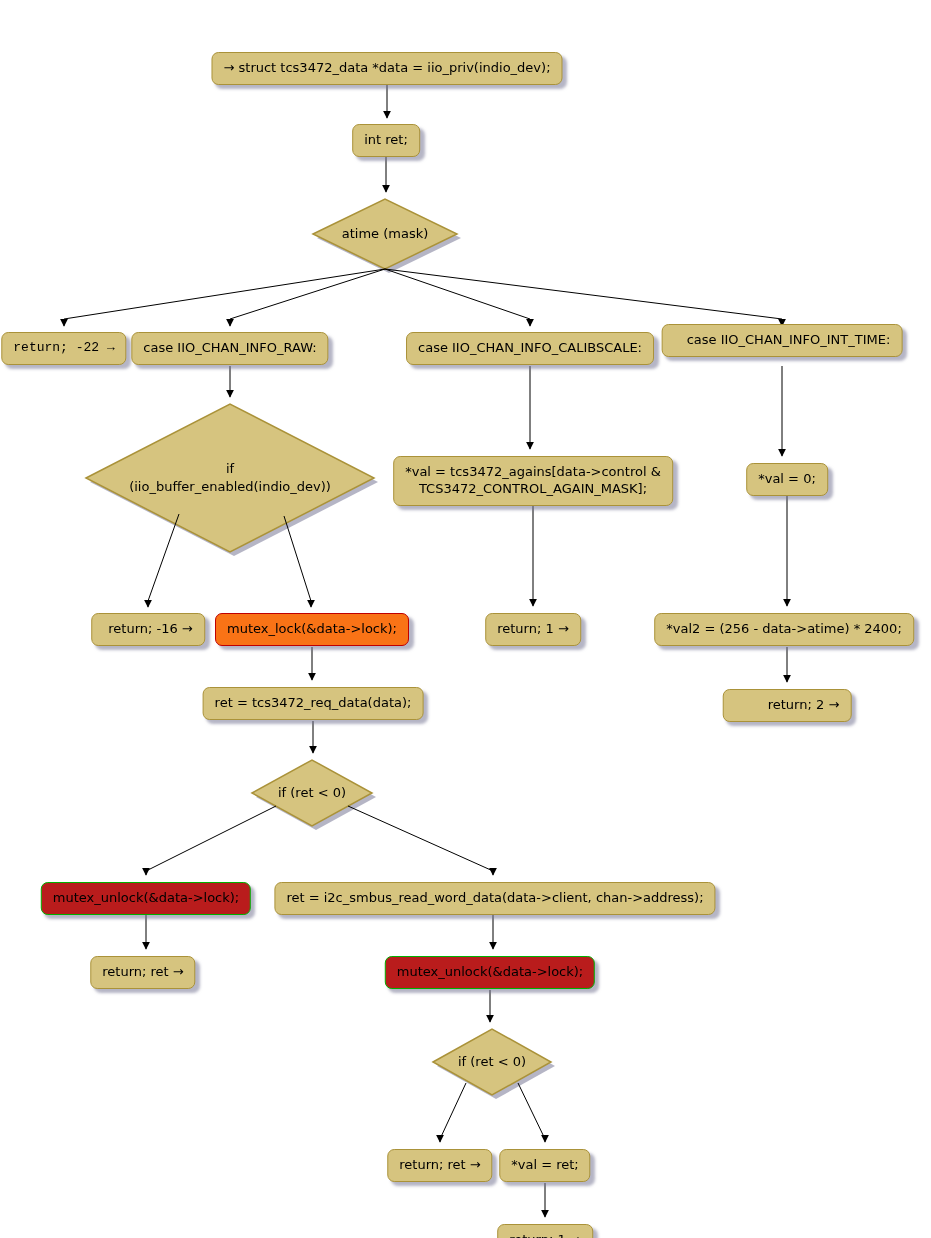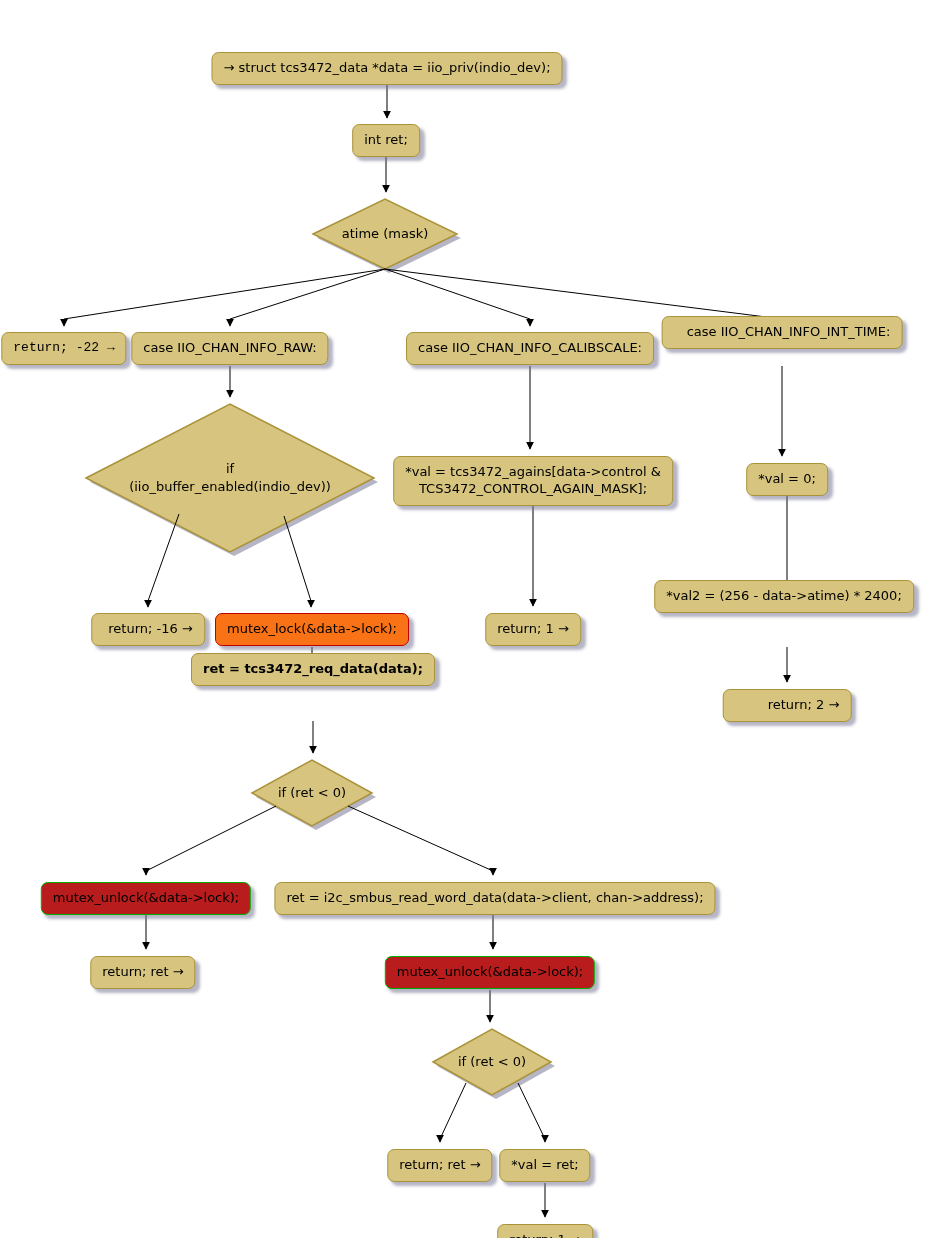--- a/index.html
+++ b/index.html
@@ -99,39 +99,39 @@
   <div class="node" style="left:386px; top:88px;">int ret;</div>
 
   <div class="diamond-label" style="left:385px; top:198px;">atime (mask)</div>
 
   <div class="node" style="left:64px; top:296px;font-family:Liberation Mono, monospace;">return; -22 →</div>
 
   <div class="node" style="left:230px; top:296px;">case IIO_CHAN_INFO_RAW:</div>
 
   <div class="node" style="left:530px; top:296px;">case IIO_CHAN_INFO_CALIBSCALE:</div>
 
-  <div class="node" style="left:782px; top:280px;padding-left:24px;">case IIO_CHAN_INFO_INT_TIME:</div>
+  <div class="node" style="left:782px; top:288px;padding-left:24px;">case IIO_CHAN_INFO_INT_TIME:</div>
 
   <div class="diamond-label" style="left:230px; top:442px;">if
 (iio_buffer_enabled(indio_dev))</div>
 
   <div class="node" style="left:533px; top:420px;">*val = tcs3472_agains[data-&gt;control &amp;
 TCS3472_CONTROL_AGAIN_MASK];</div>
 
   <div class="node" style="left:787px; top:427px;">*val = 0;</div>
 
   <div class="node" style="left:148px; top:577px;padding-left:16px;">return; -16 →</div>
 
   <div class="node red" style="left:312px; top:577px;">mutex_lock(&amp;data-&gt;lock);</div>
 
   <div class="node" style="left:533px; top:577px;">return; 1 →</div>
 
-  <div class="node" style="left:784px; top:544px;">*val2 = (256 - data-&gt;atime) * 2400;</div>
+  <div class="node" style="left:784px; top:577px;">*val2 = (256 - data-&gt;atime) * 2400;</div>
 
-  <div class="node" style="left:313px; top:617px;font-weight:bold;">ret = tcs3472_req_data(data);</div>
+  <div class="node" style="left:313px; top:651px;">ret = tcs3472_req_data(data);</div>
 
   <div class="node" style="left:787px; top:653px;padding-left:44px;">return; 2 →</div>
 
   <div class="diamond-label" style="left:312px; top:757px;">if (ret &lt; 0)</div>
 
   <div class="node green" style="left:146px; top:846px;">mutex_unlock(&amp;data-&gt;lock);</div>
 
   <div class="node" style="left:495px; top:846px;">ret = i2c_smbus_read_word_data(data-&gt;client, chan-&gt;address);</div>
 
   <div class="node" style="left:143px; top:920px;">return; ret →</div>

